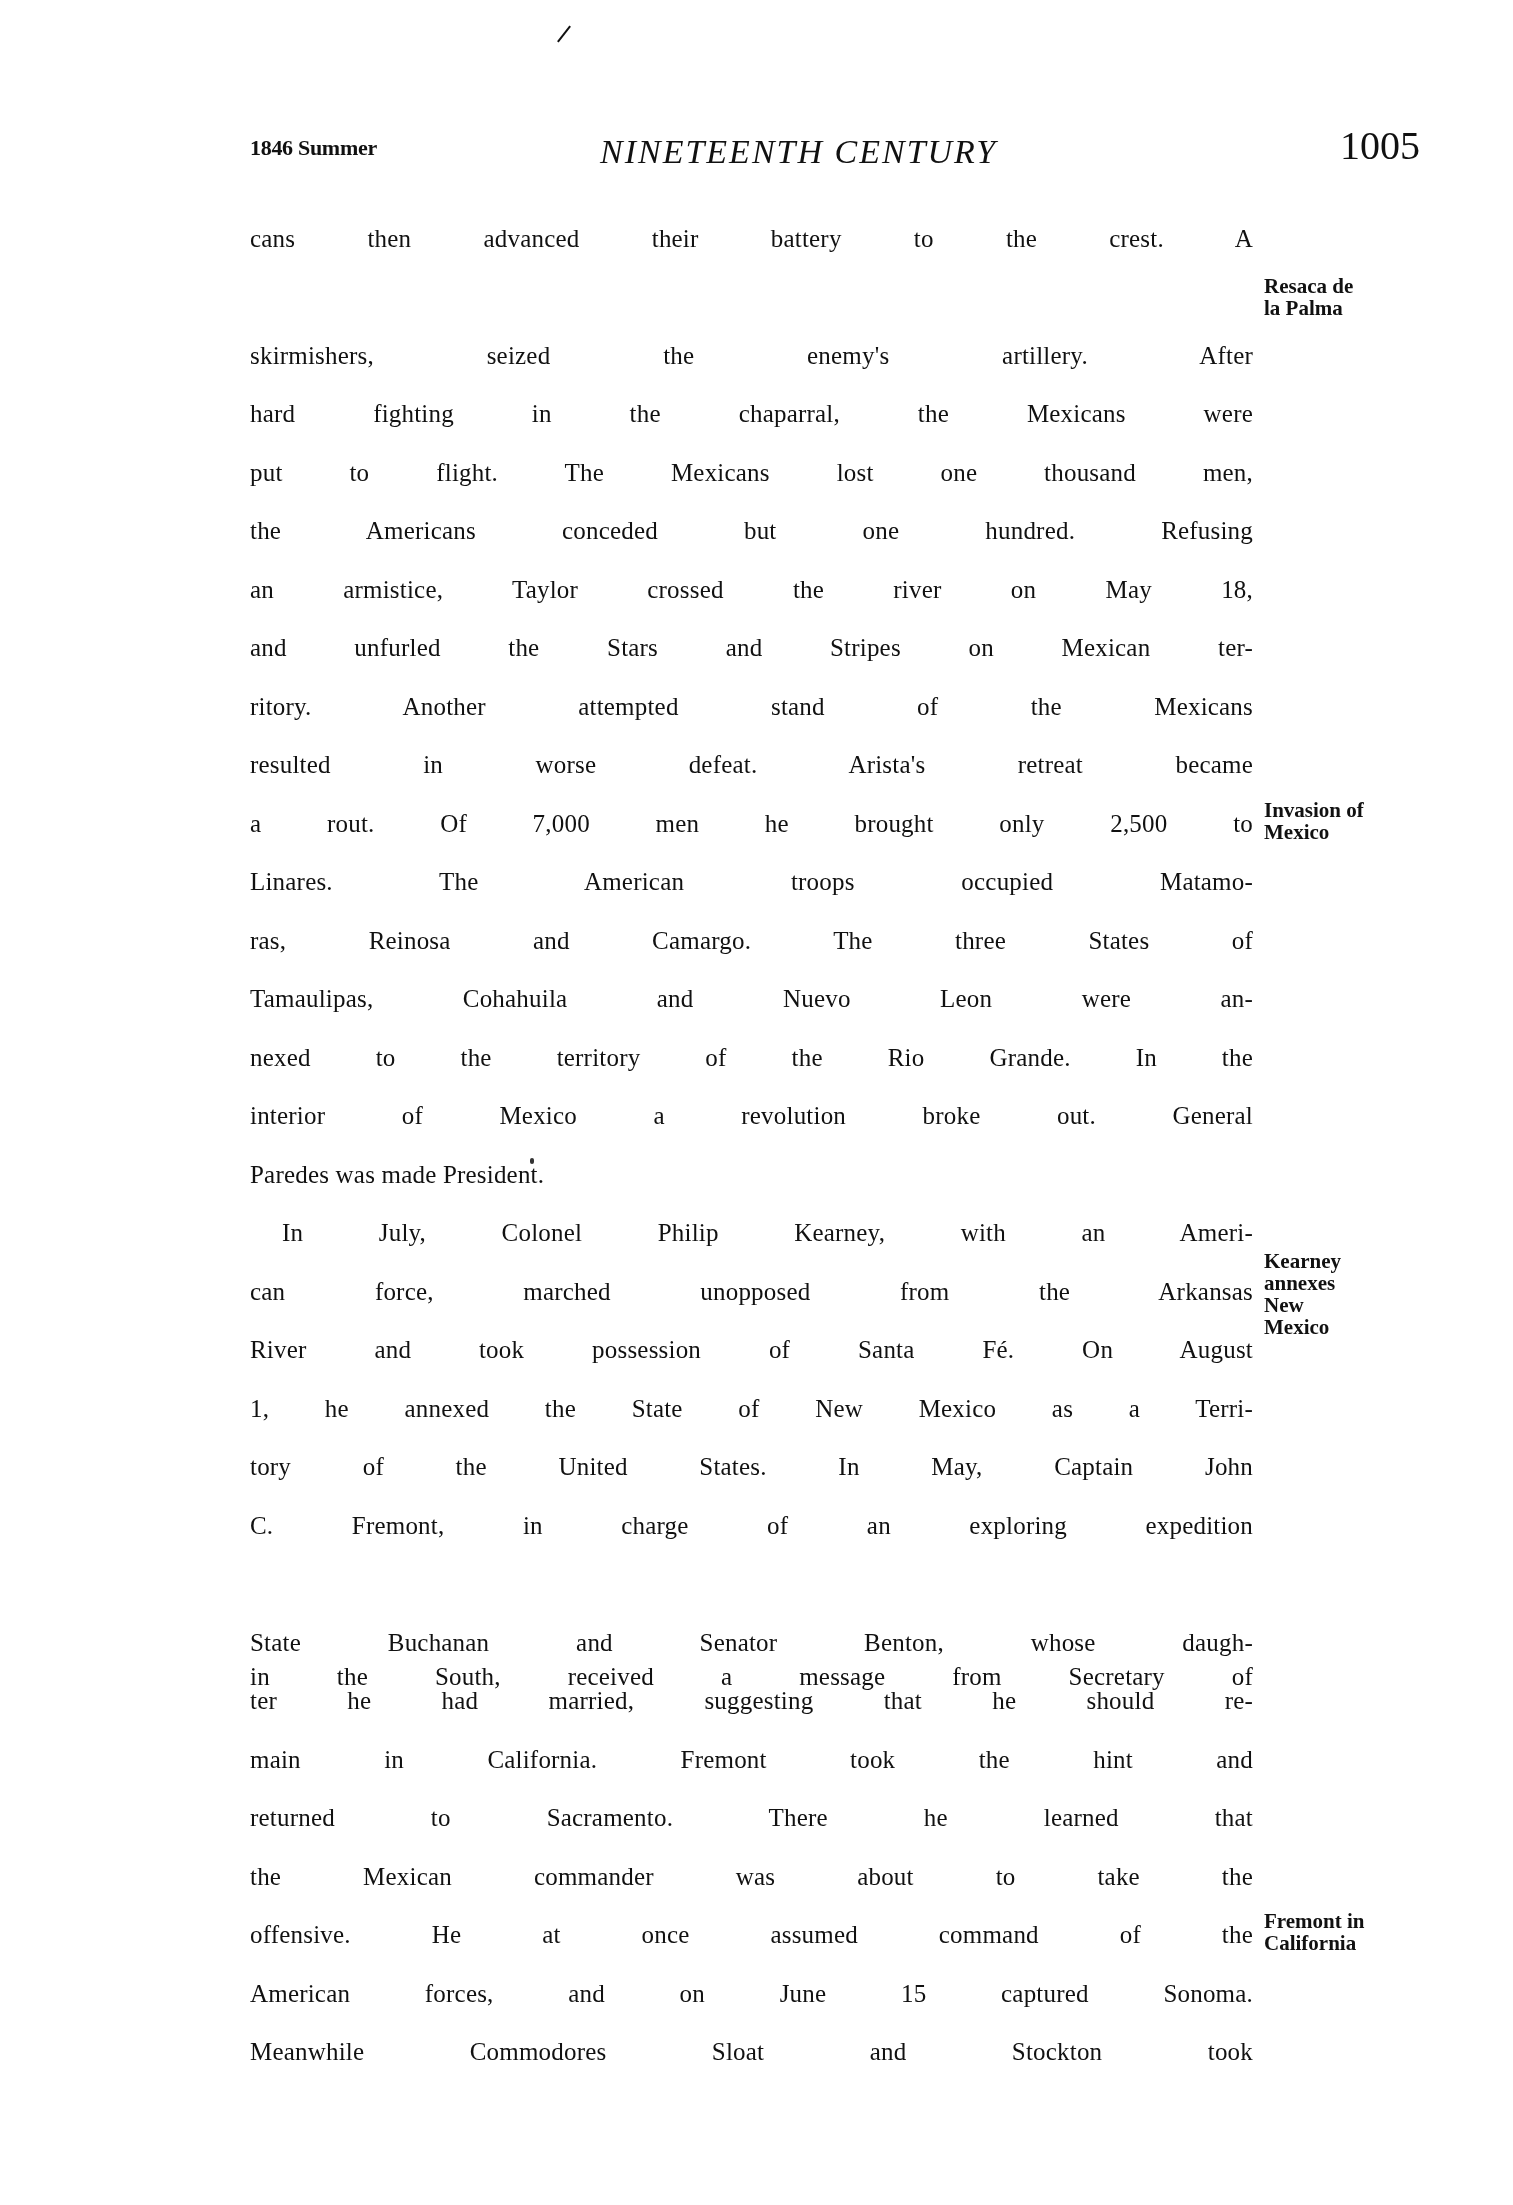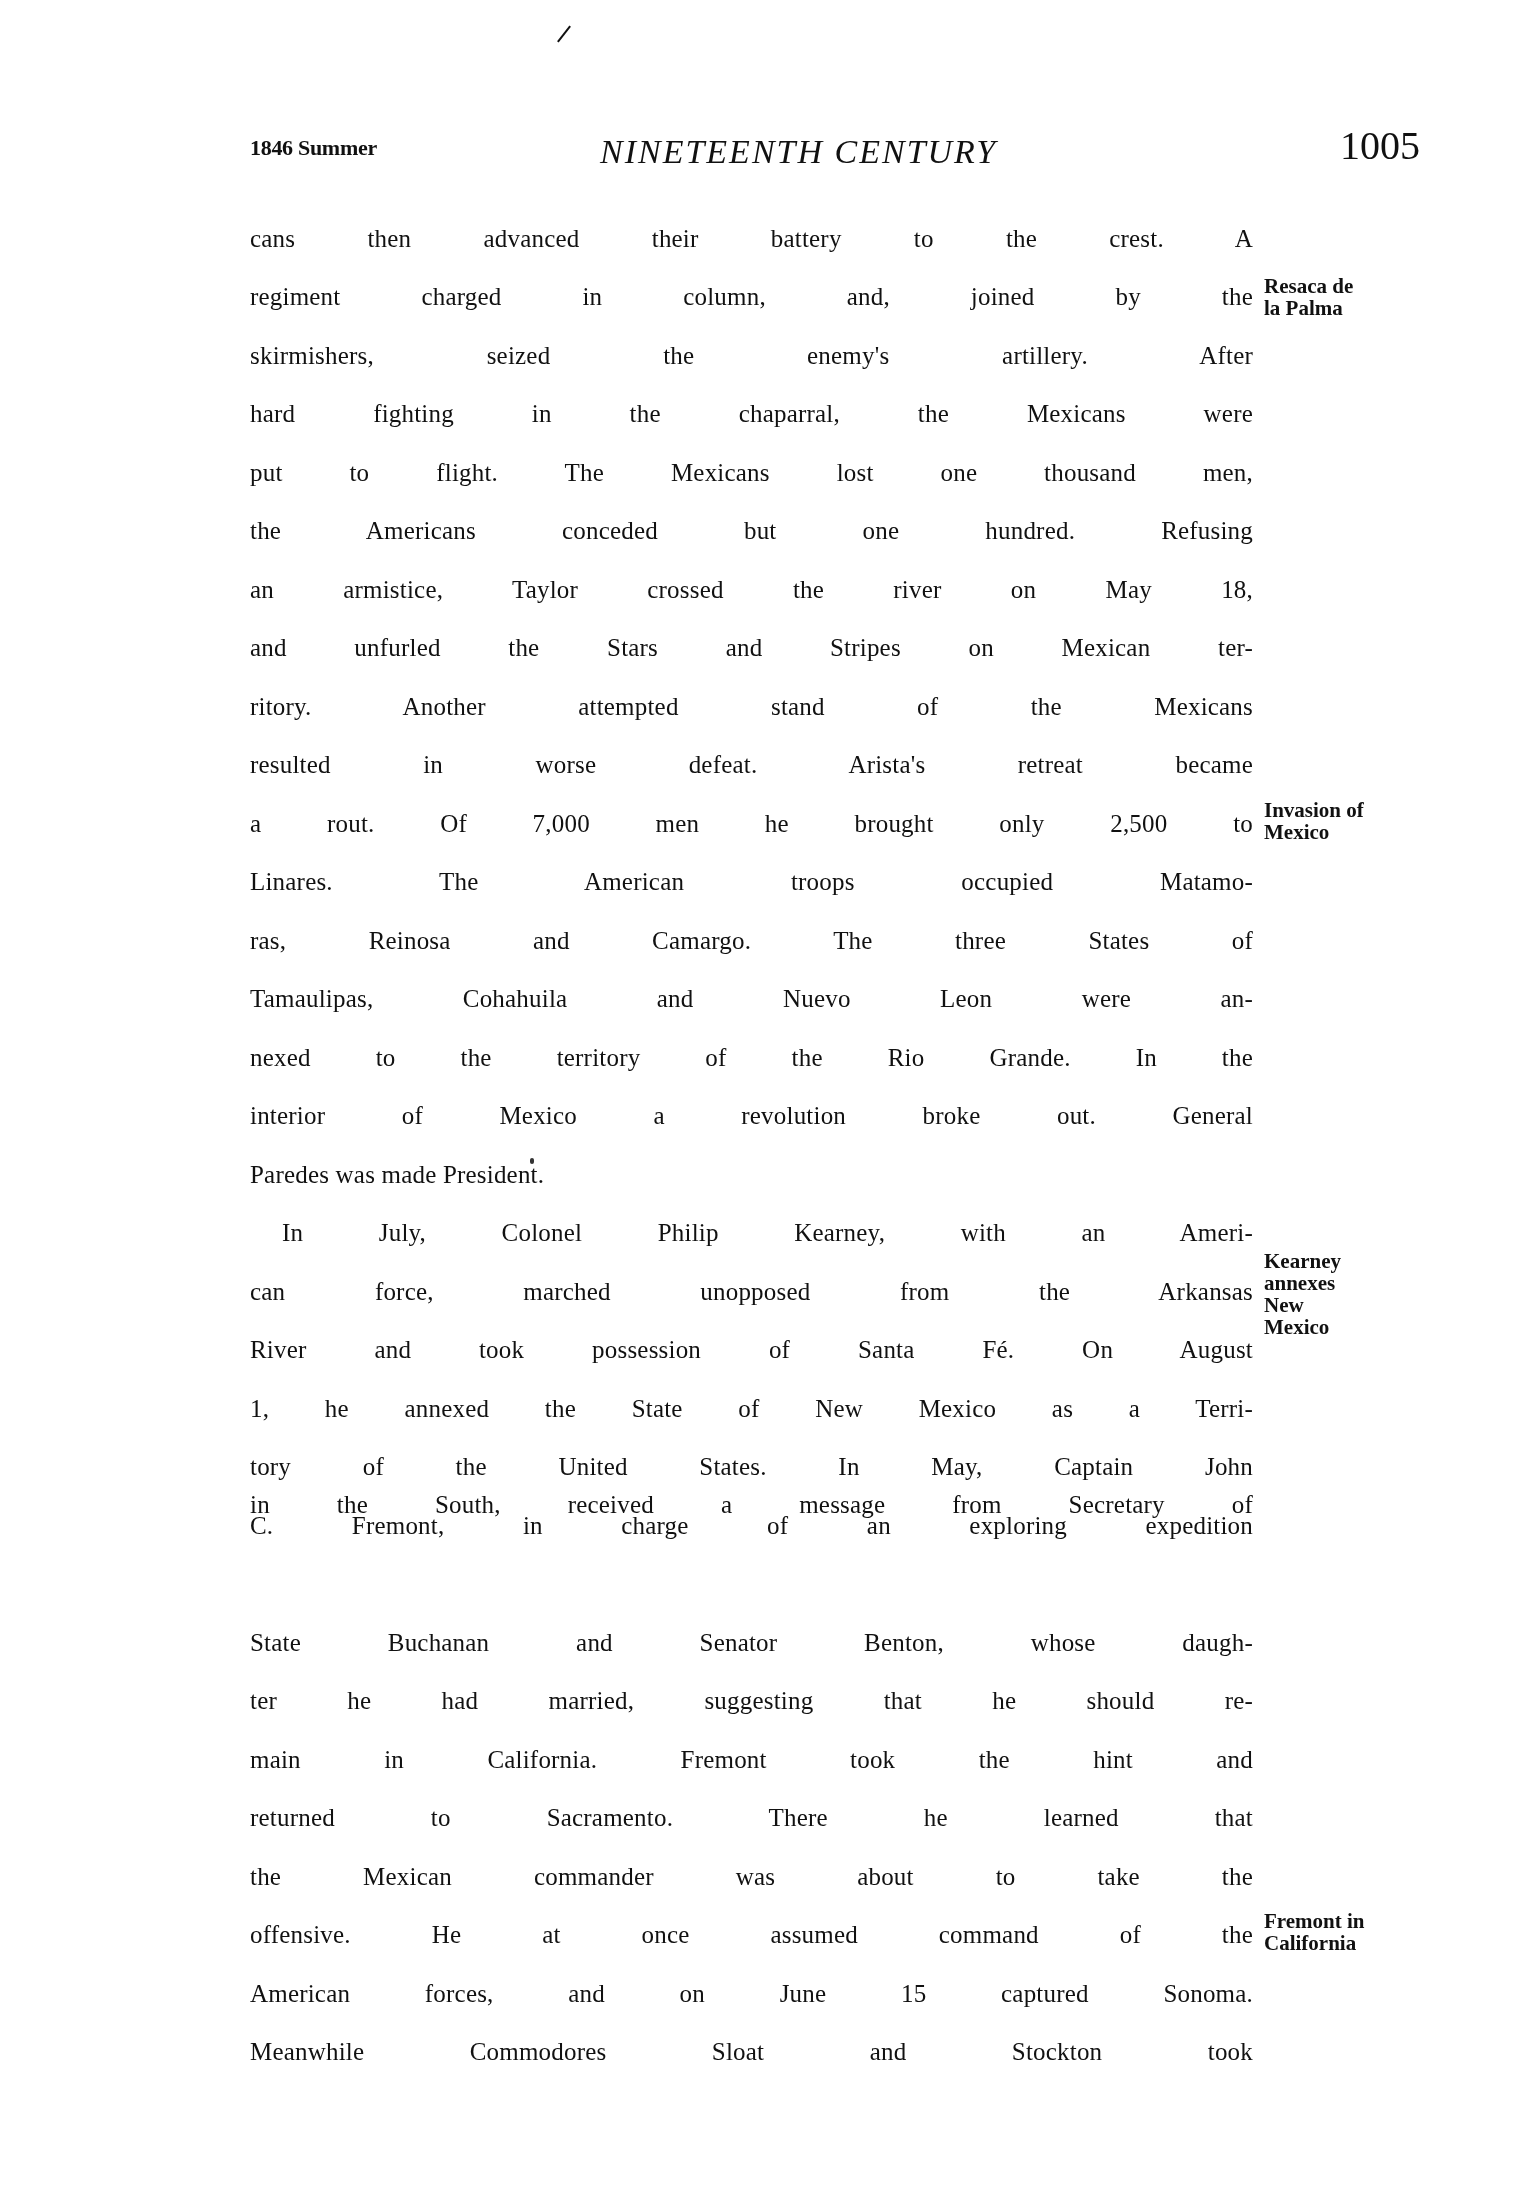--- a/index.html
+++ b/index.html
@@ -118,21 +118,20 @@
 <div class="stray-mark"></div>
 
 <div class="running-head">
   <div class="rh-left">1846 Summer</div>
   <div class="rh-center">NINETEENTH CENTURY</div>
   <div class="rh-right">1005</div>
 </div>
 
 <div class="body-text">
   <div class="line" style="top:214px">cans then advanced their battery to the crest. A</div>
-  <div class="line" style="top:272px">regiment charged in column, and, joined by the</div>
   <div class="line" style="top:331px">skirmishers, seized the enemy's artillery. After</div>
   <div class="line" style="top:389px">hard fighting in the chaparral, the Mexicans were</div>
   <div class="line" style="top:448px">put to flight. The Mexicans lost one thousand men,</div>
   <div class="line" style="top:506px">the Americans conceded but one hundred. Refusing</div>
   <div class="line" style="top:565px">an armistice, Taylor crossed the river on May 18,</div>
   <div class="line" style="top:623px">and unfurled the Stars and Stripes on Mexican ter-</div>
   <div class="line" style="top:682px">ritory. Another attempted stand of the Mexicans</div>
   <div class="line" style="top:740px">resulted in worse defeat. Arista's retreat became</div>
   <div class="line" style="top:799px">a rout. Of 7,000 men he brought only 2,500 to</div>
   <div class="line" style="top:857px">Linares. The American troops occupied Matamo-</div>
@@ -141,21 +140,21 @@
   <div class="line" style="top:1033px">nexed to the territory of the Rio Grande. In the</div>
   <div class="line" style="top:1091px">interior of Mexico a revolution broke out. General</div>
   <div class="line last" style="top:1150px">Paredes was made President.</div>
   <div class="stray-dot"></div>
   <div class="line indent" style="top:1208px">In July, Colonel Philip Kearney, with an Ameri-</div>
   <div class="line" style="top:1267px">can force, marched unopposed from the Arkansas</div>
   <div class="line" style="top:1325px">River and took possession of Santa Fé. On August</div>
   <div class="line" style="top:1384px">1, he annexed the State of New Mexico as a Terri-</div>
   <div class="line" style="top:1442px">tory of the United States. In May, Captain John</div>
   <div class="line" style="top:1501px">C. Fremont, in charge of an exploring expedition</div>
-  <div class="line" style="top:1480px">in the South, received a message from Secretary of</div>
+  <div class="line" style="top:1652px">in the South, received a message from Secretary of</div>
   <div class="line" style="top:1618px">State Buchanan and Senator Benton, whose daugh-</div>
   <div class="line" style="top:1676px">ter he had married, suggesting that he should re-</div>
   <div class="line" style="top:1735px">main in California. Fremont took the hint and</div>
   <div class="line" style="top:1793px">returned to Sacramento. There he learned that</div>
   <div class="line" style="top:1852px">the Mexican commander was about to take the</div>
   <div class="line" style="top:1910px">offensive. He at once assumed command of the</div>
   <div class="line" style="top:1969px">American forces, and on June 15 captured Sonoma.</div>
   <div class="line" style="top:2027px">Meanwhile Commodores Sloat and Stockton took</div>
 </div>
 

